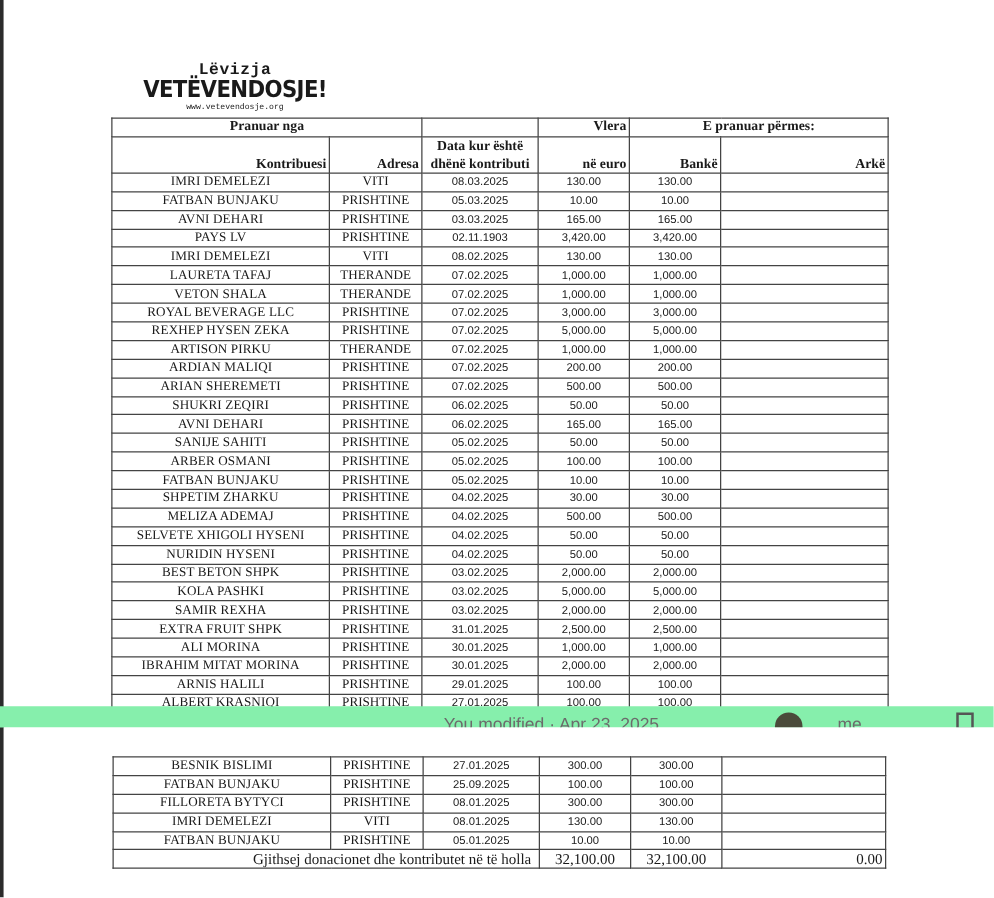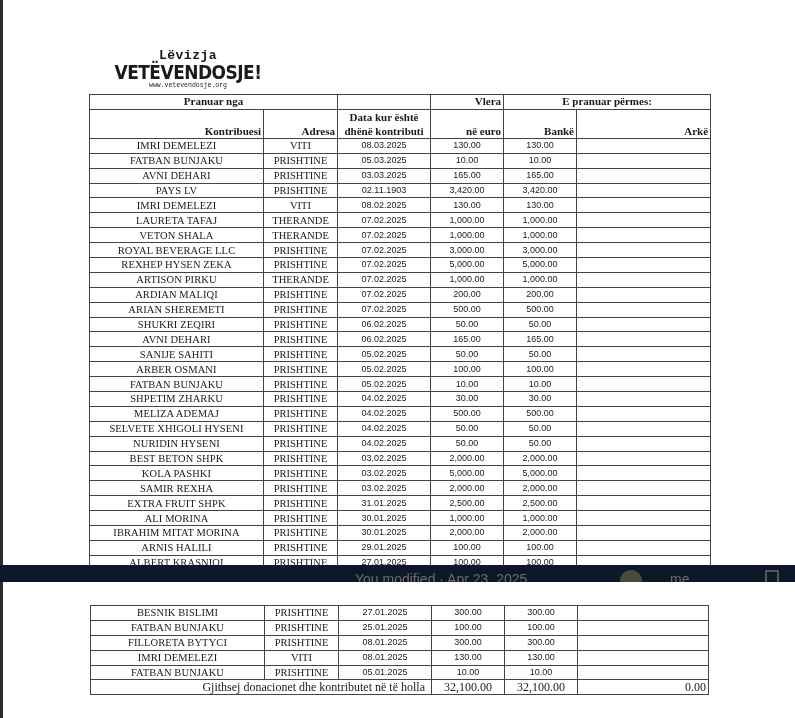--- a/index.html
+++ b/index.html
@@ -8,21 +8,21 @@
     background: #ffffff;
     font-family: "Liberation Serif", serif;
     color: #1a1a1a;
   }
   .left-edge { position: absolute; left: 0; top: 0; width: 3px; height: 718px; background: #2b2b2b; }
   .page { position: absolute; left: 3px; right: 0; background: #fff; }
   .page-top { top: 0; height: 565px; }
   .page-bottom { top: 582px; height: 136px; }
   .dark-band {
     position: absolute; left: 0; right: 0; top: 565px; height: 17px;
-    background: #0f172a; overflow: hidden;
+    background: #86efac; overflow: hidden;
   }
   .dark-band .meta {
     position: absolute; top: 6px; left: 355px; color: #6b6b6b;
     font-family: "Liberation Sans", sans-serif; font-size: 14px; white-space: nowrap;
   }
   .dark-band .owner {
     position: absolute; top: 6px; left: 670px; color: #6b6b6b;
     font-family: "Liberation Sans", sans-serif; font-size: 14px;
   }
   .dark-band .avatar {
@@ -362,21 +362,21 @@
         <td class="name">BESNIK BISLIMI</td>
         <td class="c">PRISHTINE</td>
         <td class="num thick-l">27.01.2025</td>
         <td class="num">300.00</td>
         <td class="num">300.00</td>
         <td class="num"></td>
       </tr>
       <tr>
         <td class="name">FATBAN  BUNJAKU</td>
         <td class="c">PRISHTINE</td>
-        <td class="num thick-l">25.01.2025</td>
+        <td class="num thick-l">25.09.2025</td>
         <td class="num">100.00</td>
         <td class="num">100.00</td>
         <td class="num"></td>
       </tr>
       <tr>
         <td class="name">FILLORETA BYTYCI</td>
         <td class="c">PRISHTINE</td>
         <td class="num thick-l">08.01.2025</td>
         <td class="num">300.00</td>
         <td class="num">300.00</td>

